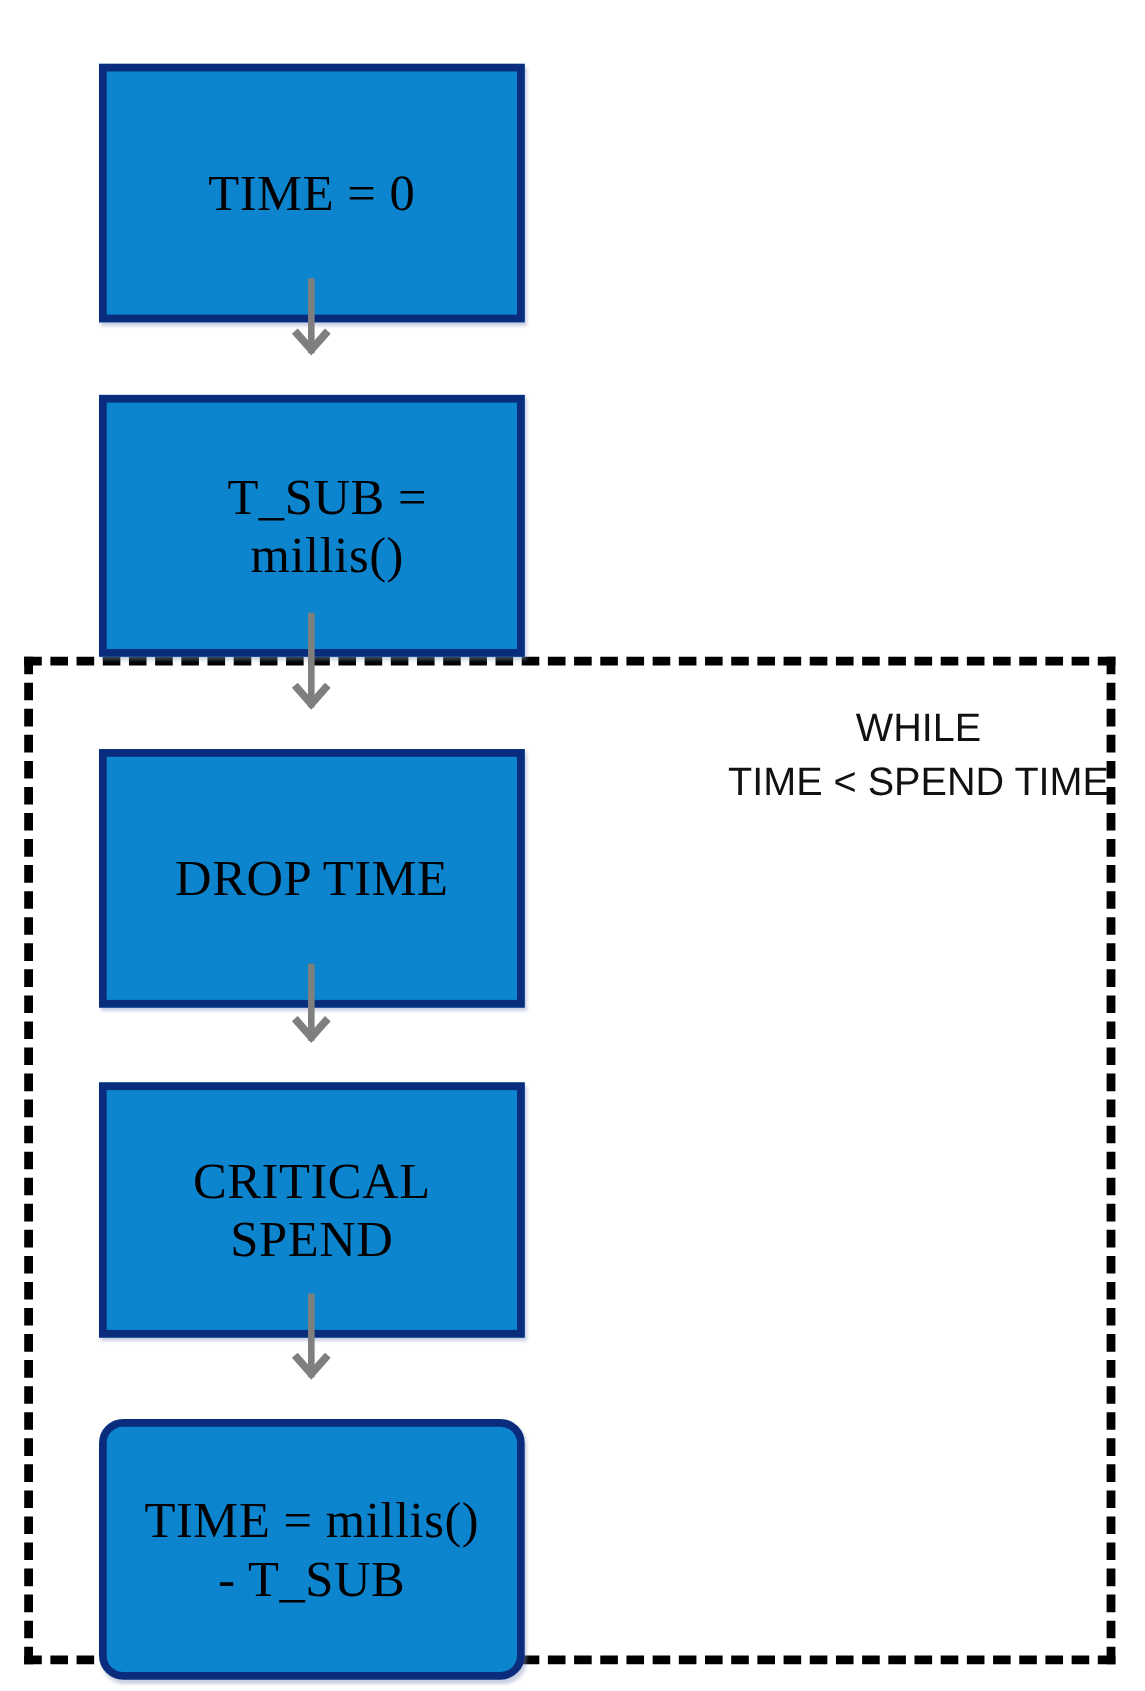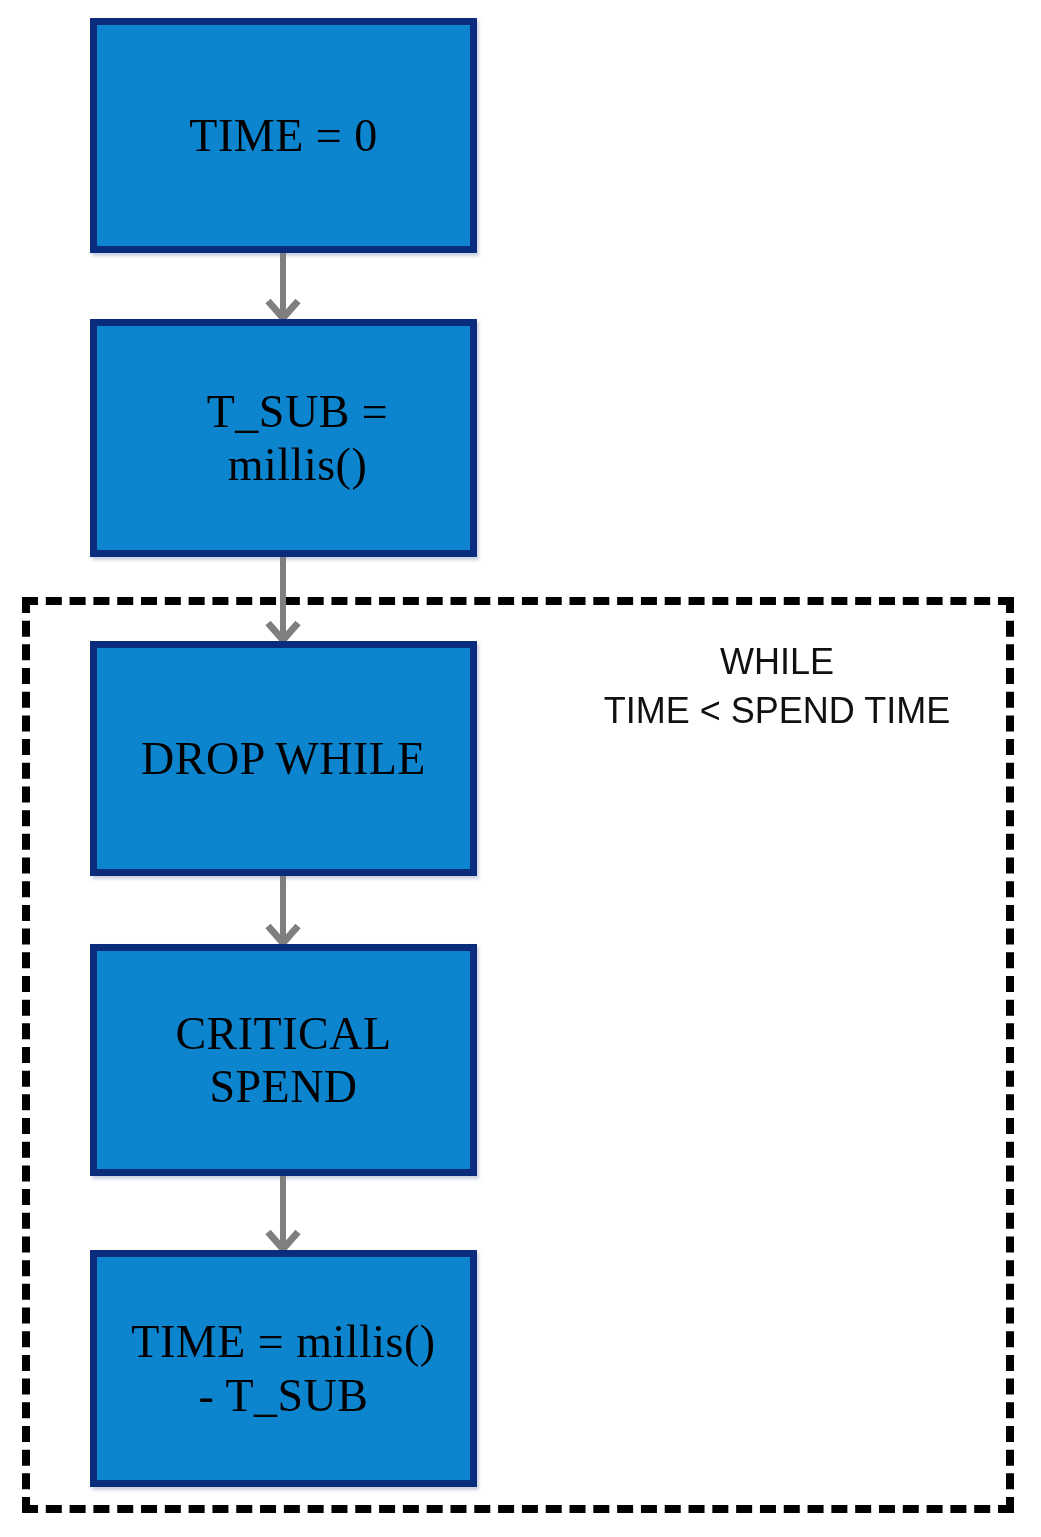--- a/index.html
+++ b/index.html
@@ -47,32 +47,33 @@
     display: flex;
     align-items: center;
     justify-content: center;
     text-align: center;
     color: #000000;
     font-family: "Liberation Serif", serif;
     font-size: 46px;
     line-height: 1.16;
     letter-spacing: 0.5px;
     box-shadow: 2px 3px 3px rgba(140, 150, 190, 0.45);
+    margin-top: 40px;
   }
   .node .label {
     display: block;
     white-space: pre-line;
     padding: 0 6px;
   }
 
   #node-time-init   { top: 18px;   height: 235px; }
   #node-tsub-millis { top: 319px;  height: 238px; padding-left: 28px; }
   #node-drop-count  { top: 641px;  height: 235px; }
   #node-critical    { top: 944px;  height: 232px; }
-  #node-time-update { top: 1250px; height: 237px; }
+  #node-time-update { top: 1250px; height: 237px; border-radius: 22px; }
 
   
   .arrow {
     position: absolute;
     left: 276px;
     width: 14px;
   }
   .arrow .shaft {
     position: absolute;
     left: 4px;
@@ -91,21 +92,21 @@
   .arrow .head svg { display: block; }
 
   #arrow-1 { top: 253px;  height: 68px; }
   #arrow-2 { top: 557px;  height: 86px; }
   #arrow-3 { top: 876px;  height: 70px; }
   #arrow-4 { top: 1176px; height: 76px; }
 
   
   .loop-label {
     position: absolute;
-    left: 582px;
+    left: 640px;
     top: 638px;
     width: 390px;
     text-align: center;
     font-family: "Liberation Sans", sans-serif;
     font-size: 36px;
     line-height: 1.35;
     color: #111111;
     white-space: pre-line;
   }
 </style>
@@ -140,21 +141,21 @@
   <div class="arrow" id="arrow-2">
     <div class="shaft"></div>
     <div class="head">
       <svg width="36" height="26" viewBox="0 0 36 26">
         <path d="M3 3 L18 20 L33 3" fill="none" stroke="#7F7F7F" stroke-width="7" stroke-linecap="butt"></path>
       </svg>
     </div>
   </div>
 
   <div class="node" id="node-drop-count">
-    <span class="label">DROP WHILE</span>
+    <span class="label">DROP TIME</span>
   </div>
 
   <div class="arrow" id="arrow-3">
     <div class="shaft"></div>
     <div class="head">
       <svg width="36" height="26" viewBox="0 0 36 26">
         <path d="M3 3 L18 20 L33 3" fill="none" stroke="#7F7F7F" stroke-width="7" stroke-linecap="butt"></path>
       </svg>
     </div>
   </div>

